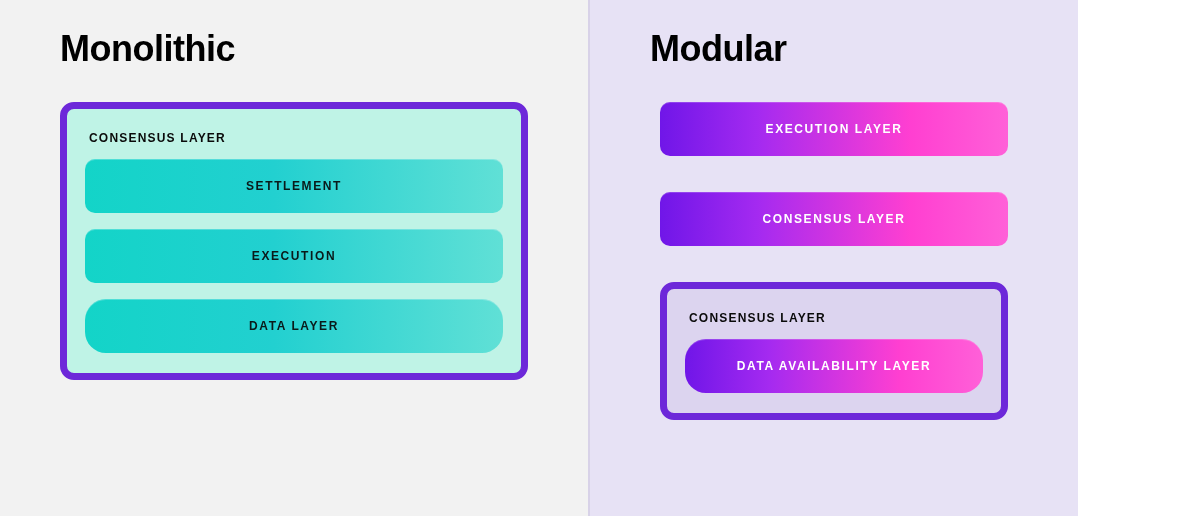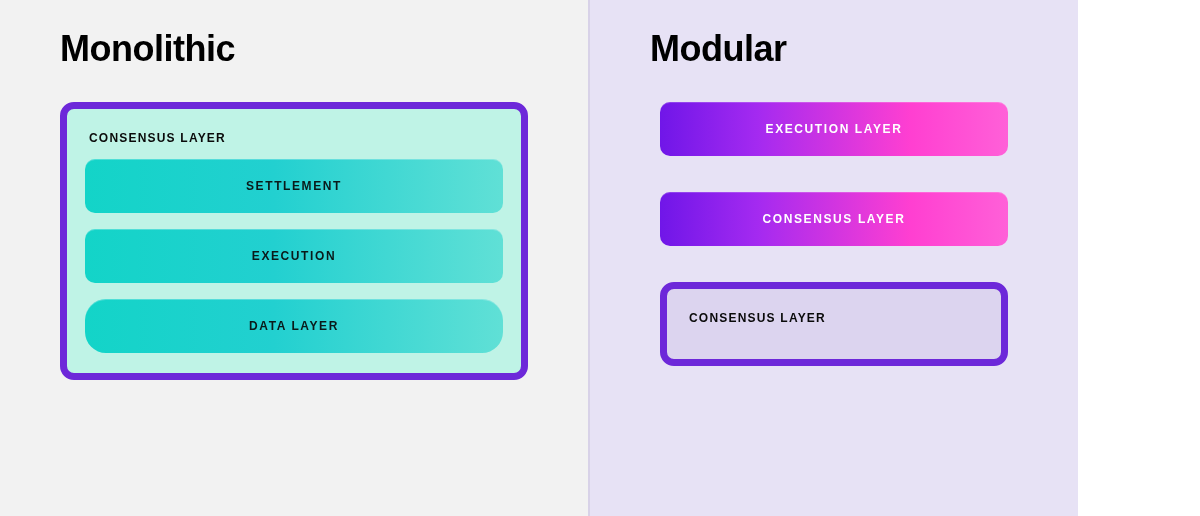--- a/index.html
+++ b/index.html
@@ -88,15 +88,16 @@
   </div>
 </div>
 
 <div class="panel panel-right">
   <h1 class="title">Modular</h1>
   <div class="stack gap-lg modular-wrap">
     <div class="bar bar-magenta">EXECUTION  LAYER</div>
     <div class="bar bar-magenta">CONSENSUS LAYER</div>
     <div class="outer-box outer-lilac">
       <div class="outer-label">CONSENSUS LAYER</div>
+      <div class="bar bar-magenta">DATA AVAILABILITY LAYER</div>
     </div>
   </div>
 </div>
 
 </body></html>

